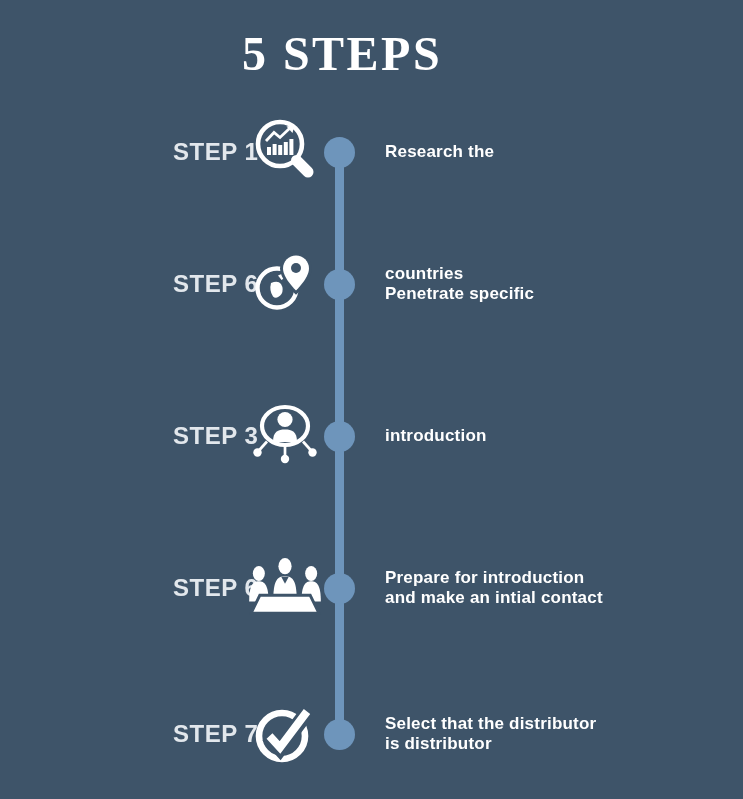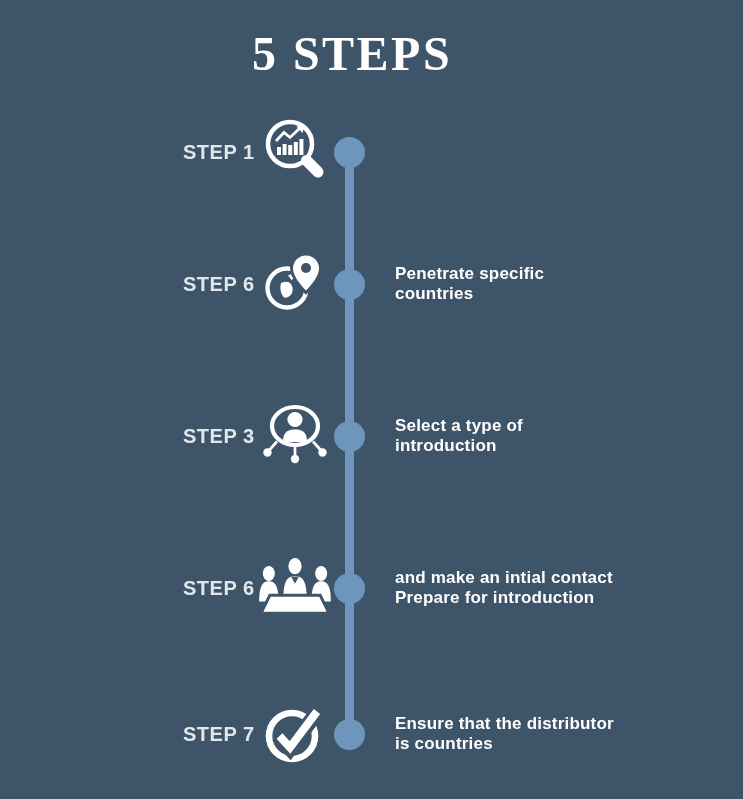--- a/index.html
+++ b/index.html
@@ -2,37 +2,37 @@
 <html><head>
 <meta charset="utf-8">
 <style>
   html,body{margin:0;padding:0;}
   body{
     width:743px;height:799px;
     background:#3E5469;
     font-family:"Liberation Sans", sans-serif;
     overflow:hidden;position:relative;
   }
-  .canvas{position:absolute;inset:0;margin-left:10px;}
+  .canvas{position:absolute;inset:0;}
   .page-title{
     position:absolute;top:26px;left:0;width:684px;
     text-align:center;
     font-family:"Liberation Serif", serif;
     font-weight:700;font-size:48px;letter-spacing:2.5px;
     color:#FFFFFF;margin:0;
   }
   .timeline-line{
     position:absolute;left:335px;top:152px;
     width:9px;height:582px;border-radius:4px;
     background:#6E95BB;
   }
   .row{position:absolute;left:0;width:743px;height:0;}
   .step-label{
     position:absolute;left:173px;transform:translateY(-50%);
-    color:#E2E7EC;font-size:20px;font-weight:700;letter-spacing:.5px;
+    color:#E2E7EC;font-size:24px;font-weight:700;letter-spacing:.5px;
     white-space:nowrap;
   }
   .icon-wrap{
     position:absolute;left:249px;transform:translateY(-50%);
     width:72px;display:flex;align-items:center;justify-content:center;
   }
   .icon-wrap.wide{left:243px;width:84px;}
   .timeline-dot{
     position:absolute;left:324px;top:-15.5px;
     width:31px;height:31px;border-radius:50%;
@@ -64,94 +64,94 @@
         <rect x="23.6" y="28" width="4" height="11" fill="#FFFFFF"></rect>
         <rect x="29.2" y="29" width="4" height="10" fill="#FFFFFF"></rect>
         <rect x="34.8" y="26" width="4" height="13" fill="#FFFFFF"></rect>
         <rect x="40.4" y="23" width="4" height="16" fill="#FFFFFF"></rect>
         <polyline points="17,25 25,16.5 31,21.5 41,12" fill="none" stroke="#FFFFFF" stroke-width="2.8"></polyline>
         <polygon points="37.5,10.5 45.5,9 43.5,17" fill="#FFFFFF"></polygon>
       </svg>
     </div>
     <div class="timeline-dot"></div>
     <div class="step-desc">
+      <div>Research the</div>
     </div>
   </div>
 
   <div class="row" style="top:284px">
     <div class="step-label">STEP 6</div>
     <div class="icon-wrap">
       <svg width="74" height="74" viewBox="0 0 72 72">
         <circle cx="28" cy="40" r="19.5" fill="none" stroke="#FFFFFF" stroke-width="4.4"></circle>
         <path d="M22,35 q7,-3 10,1 q3,5 0.5,10 q-5,6 -8.5,2.5 q-4,-6 -2,-13.5 z" fill="#FFFFFF"></path>
         <path d="M29,27.5 l6,-2.5 2.5,3.5 -5,3.5 z" fill="#FFFFFF"></path>
         <path d="M47,7.5 C54.2,7.5 60,13.3 60,20.5 C60,30 47,42.5 47,42.5 C47,42.5 34,30 34,20.5 C34,13.3 39.8,7.5 47,7.5 Z" fill="#3E5469" stroke="#3E5469" stroke-width="6"></path>
         <path d="M47,7.5 C54.2,7.5 60,13.3 60,20.5 C60,30 47,42.5 47,42.5 C47,42.5 34,30 34,20.5 C34,13.3 39.8,7.5 47,7.5 Z" fill="#FFFFFF"></path>
         <circle cx="47" cy="20" r="5" fill="#3E5469"></circle>
       </svg>
     </div>
     <div class="timeline-dot"></div>
     <div class="step-desc">
+      <div>countries</div>
       <div>Penetrate specific</div>
-      <div>countries</div>
     </div>
   </div>
 
   <div class="row" style="top:436px">
     <div class="step-label">STEP 3</div>
     <div class="icon-wrap">
       <svg width="74" height="74" viewBox="0 0 72 72">
         <ellipse cx="36" cy="26" rx="23" ry="19" fill="none" stroke="#FFFFFF" stroke-width="4.2"></ellipse>
         <circle cx="36" cy="19.5" r="7.6" fill="#FFFFFF"></circle>
         <path d="M24,42 C24,31.5 29,29.5 36,29.5 C43,29.5 48,31.5 48,42 Z" fill="#FFFFFF"></path>
         <line x1="18" y1="41.5" x2="9.5" y2="51" stroke="#FFFFFF" stroke-width="2.7"></line>
         <line x1="36" y1="45" x2="36" y2="57" stroke="#FFFFFF" stroke-width="2.7"></line>
         <line x1="54" y1="41.5" x2="62.5" y2="51" stroke="#FFFFFF" stroke-width="2.7"></line>
         <circle cx="8.5" cy="52.5" r="4.2" fill="#FFFFFF"></circle>
         <circle cx="36" cy="59" r="4.2" fill="#FFFFFF"></circle>
         <circle cx="63.5" cy="52.5" r="4.2" fill="#FFFFFF"></circle>
       </svg>
     </div>
     <div class="timeline-dot"></div>
     <div class="step-desc">
-      <div>Select a type of</div>
       <div>introduction</div>
     </div>
   </div>
 
   <div class="row" style="top:588px">
     <div class="step-label">STEP 6</div>
     <div class="icon-wrap wide">
       <svg width="82" height="62" viewBox="0 0 84 64">
         <ellipse cx="15" cy="17" rx="6.2" ry="7.8" fill="#FFFFFF"></ellipse>
         <path d="M5,46 C5,29 9,25 15,25 C21,25 25,29 25,46 Z" fill="#FFFFFF"></path>
         <ellipse cx="69" cy="17" rx="6.2" ry="7.8" fill="#FFFFFF"></ellipse>
         <path d="M59,46 C59,29 63,25 69,25 C75,25 79,29 79,46 Z" fill="#FFFFFF"></path>
         <ellipse cx="42" cy="9.5" rx="6.8" ry="8.4" fill="#FFFFFF"></ellipse>
         <path d="M30,42 C30,23.5 35,19.5 42,19.5 C49,19.5 54,23.5 54,42 Z" fill="#FFFFFF"></path>
         <polygon points="38,20 42,27.5 46,20" fill="#3E5469"></polygon>
         <polygon points="16,39.5 68,39.5 77,58 7,58" fill="#FFFFFF" stroke="#3E5469" stroke-width="3"></polygon>
       </svg>
     </div>
     <div class="timeline-dot"></div>
     <div class="step-desc">
+      <div>Prepare for introduction</div>
       <div>and make an intial contact</div>
-      <div>Prepare for introduction</div>
     </div>
   </div>
 
   <div class="row" style="top:734px">
     <div class="step-label">STEP 7</div>
     <div class="icon-wrap">
       <svg width="74" height="74" viewBox="0 0 72 72">
         <circle cx="33" cy="38" r="23" fill="none" stroke="#FFFFFF" stroke-width="6.6"></circle>
         <polyline points="19,37.5 31,50.5 59,13" fill="none" stroke="#3E5469" stroke-width="15"></polyline>
         <polyline points="20.5,38 31,49.5 58,13.5" fill="none" stroke="#FFFFFF" stroke-width="8" stroke-linejoin="miter"></polyline>
       </svg>
     </div>
     <div class="timeline-dot"></div>
     <div class="step-desc">
-      <div>Ensure that the distributor</div>
-      <div>is countries</div>
+      <div>Select that the distributor</div>
+      <div>is distributor</div>
     </div>
   </div>
 
 </div>
 
 </body></html>

